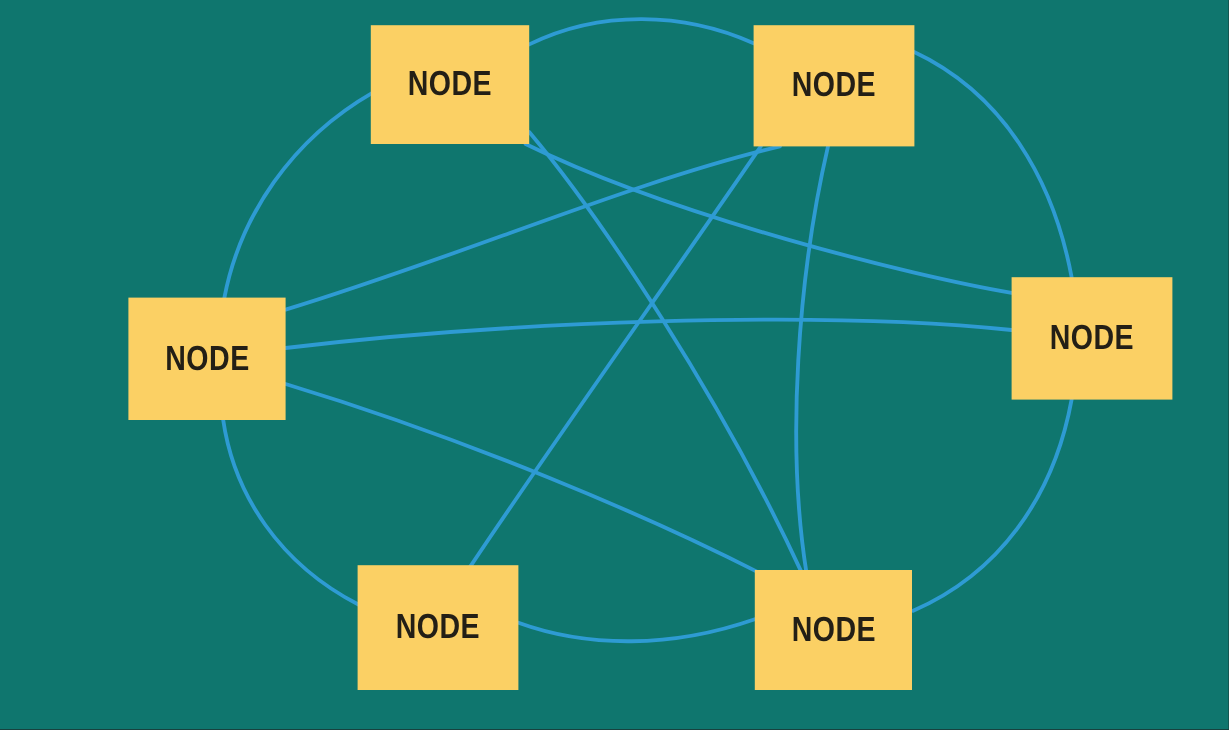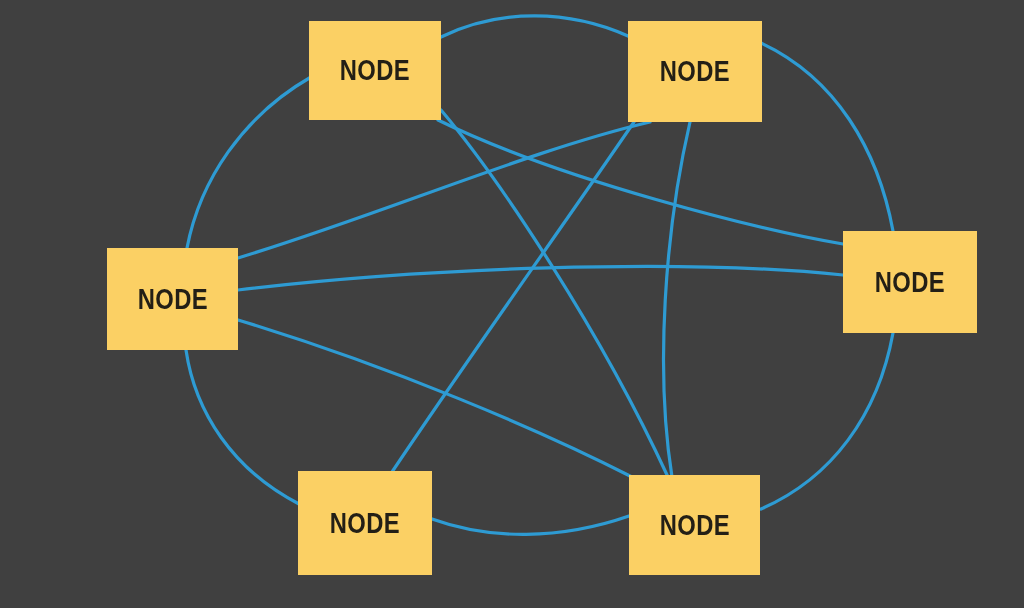--- a/index.html
+++ b/index.html
@@ -50,21 +50,21 @@
     transform: scaleX(0.82);
     transform-origin: center center;
     line-height: 1;
     white-space: nowrap;
     user-select: none;
   }
 </style>
 </head>
 <body>
 
-<div id="stage" style="width: 1024px; height: 608px; background: #404040;">
+<div id="stage" style="width: 1024px; height: 608px; background: #0f766e;">
 
   <svg id="edge-layer" viewBox="0 0 1024 608" aria-hidden="true">
       <path d="M 441 37 C 500 8 570 10 628 36" class="edge" stroke="#2E9BD3" stroke-width="3.2"></path>
       <path d="M 761 43 C 836 78 878 150 893 231" class="edge" stroke="#2E9BD3" stroke-width="3.2"></path>
       <path d="M 893 333 C 878 415 832 478 761 509" class="edge" stroke="#2E9BD3" stroke-width="3.2"></path>
       <path d="M 629 516 C 560 540 490 540 432 519" class="edge" stroke="#2E9BD3" stroke-width="3.2"></path>
       <path d="M 299 504 C 233 470 195 412 186 350" class="edge" stroke="#2E9BD3" stroke-width="3.2"></path>
       <path d="M 187 248 C 200 180 243 116 311 77" class="edge" stroke="#2E9BD3" stroke-width="3.2"></path>
       <path d="M 238 258 C 380 215 530 150 650 122" class="edge" stroke="#2E9BD3" stroke-width="3.2"></path>
       <path d="M 238 290 C 420 268 680 258 843 275" class="edge" stroke="#2E9BD3" stroke-width="3.2"></path>

